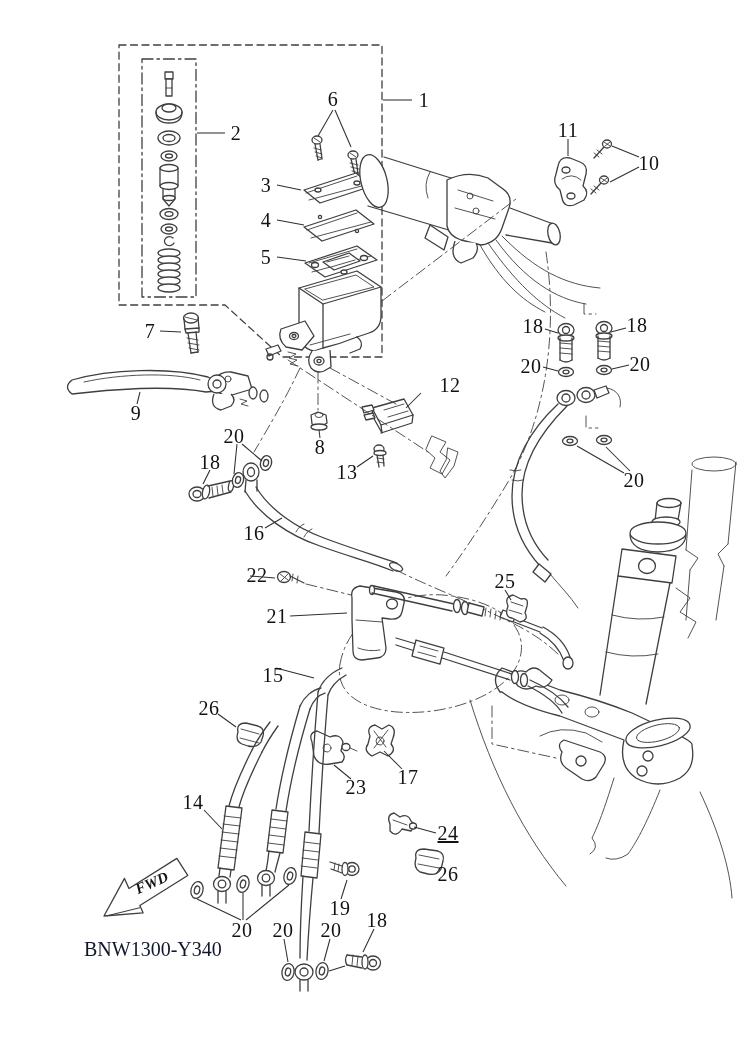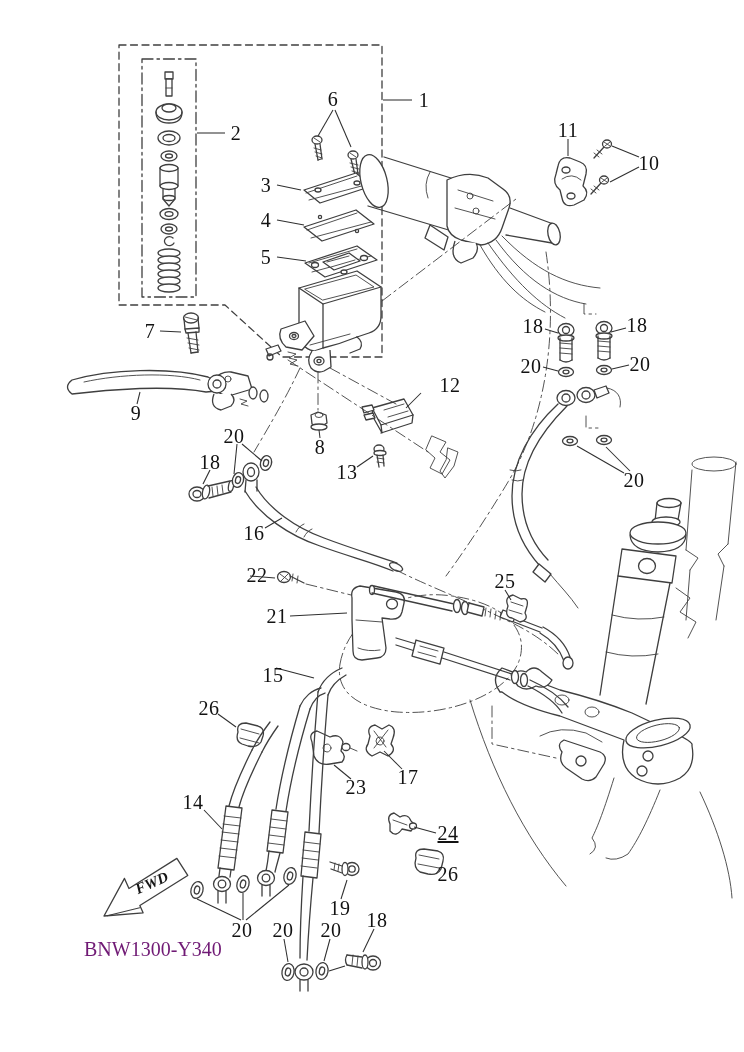--- a/index.html
+++ b/index.html
@@ -9,21 +9,21 @@
   
   .s  {fill:none;stroke:#3f3f3f;stroke-width:1.3;stroke-linecap:round;stroke-linejoin:round;}
   .sf {fill:#ffffff;stroke:#3f3f3f;stroke-width:1.3;stroke-linejoin:round;}
   .t  {stroke-width:0.9;}
   .d  {stroke-dasharray:7 4.5;}
   .dd {stroke-dasharray:11 4 2.5 4;}
   .ld {fill:none;stroke:#2f2f2f;stroke-width:1.05;}
   .callout{position:absolute;transform:translate(-50%,-50%);
            font-family:"Liberation Serif",serif;font-size:20px;color:#121212;
            letter-spacing:0.5px;white-space:nowrap;line-height:1;}
-  .partcode{position:absolute;left:84px;top:938px;font-size:20px;color:#701a75;
+  .partcode{position:absolute;left:84px;top:938px;font-size:20px;color:#0f172a;
             font-family:"Liberation Serif",serif;}
   .fwdtext{font-family:"Liberation Serif",serif;font-size:15px;font-weight:bold;font-style:italic;fill:#161616;}
 </style>
 </head>
 <body>
 
 <div class="stage">
 
 <svg width="744" height="1052" viewBox="0 0 744 1052">
 

